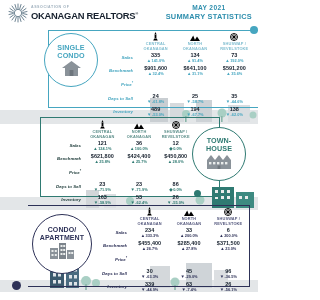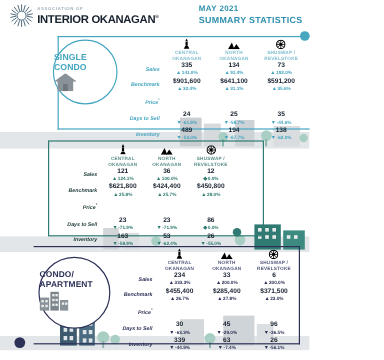--- a/index.html
+++ b/index.html
@@ -11,41 +11,41 @@
   .page { position: relative; width: 258px; height: 300px; }
 
   
   .header { position: absolute; top: 0; left: 0; width: 258px; height: 26px; }
   .logo-wrap { position: absolute; left: 8px; top: 3px; display: flex; align-items: center; gap: 3px; }
   .logo-mark { width: 20px; height: 20px; flex: 0 0 20px; }
   .logo-text { line-height: 1; }
   .logo-assoc { font-size: 3.6px; letter-spacing: .55px; color: #9fb0bd; font-weight: bold; display:block; }
   .logo-name { font-size: 9.4px; letter-spacing: -.25px; color: #17212e; font-weight: bold; display:block; margin-top:1px; }
   .logo-name sup { font-size: 4px; vertical-align: super; }
-  .hdr-right { position: absolute; right: 6px; top: 4px; text-align: left; color: #2f8fae; }
+  .hdr-right { position: absolute; right: 6px; top: 4px; text-align: center; color: #2f8fae; }
   .hdr-month { font-size: 6.6px; font-weight: bold; letter-spacing: .35px; display:block; }
   .hdr-sum { font-size: 7.4px; font-weight: bold; letter-spacing: .25px; display:block; margin-top: 1px; }
 
   
   .skyline { position: absolute; left: 0; width: 258px; overflow: hidden; }
 
   
   .panel { position: absolute; border-style: solid; background: transparent; }
   .panel-sf { left: 48px; top: 30px; width: 210px; height: 78px;
     border-width: 1.6px 0 1.6px 1.6px; border-color: #46a6c0; }
   .panel-th { left: 40px; top: 117px; width: 180px; height: 80px;
     border-width: 1.6px 1.6px 1.6px 1.6px; border-color: #2f7a72; }
   .panel-cd { left: 28px; top: 205px; width: 222px; height: 82px;
     border-width: 1.6px 1.6px 1.6px 0; border-color: #2d3157; }
 
   .dot { position: absolute; border-radius: 50%; }
 
   
   .badge { position: absolute; border-radius: 50%; background: #fff;
-    display: flex; flex-direction: column; align-items: flex-start; justify-content: flex-start;
+    display: flex; flex-direction: column; align-items: center; justify-content: flex-start;
     text-align: center; }
   .badge-label { font-size: 7.2px; font-weight: bold; line-height: 8.2px; letter-spacing: .1px; }
   .badge-icon { margin-top: 1px; }
 
   .badge-sf { left: 44px; top: 33px; width: 54px; height: 54px; border: 1.5px solid #46a6c0; padding-top: 10px; }
   .badge-sf .badge-label { color: #46a6c0; }
   .badge-th { left: 192px; top: 127px; width: 54px; height: 54px; border: 1.5px solid #2f7a72; padding-top: 9px; }
   .badge-th .badge-label { color: #2f7a72; }
   .badge-cd { left: 32px; top: 214px; width: 60px; height: 60px; border: 1.5px solid #2d3157; padding-top: 11px; }
   .badge-cd .badge-label { color: #2d3157; font-size: 7px; line-height: 8px; }
@@ -109,21 +109,21 @@
             <line x1="2" y1="23" x2="10.5" y2="21"></line>
           <line x1="2" y1="17" x2="10.5" y2="19"></line>
             <line x1="4" y1="11" x2="11" y2="16"></line>
           <line x1="8" y1="6" x2="13" y2="13"></line>
             <line x1="14" y1="3" x2="16.5" y2="11.5"></line>
         </g>
         <circle cx="20" cy="20" r="7.5" fill="#ffffff" stroke="#3c5a6e" stroke-width="1.5"></circle>
       </svg>
       <span class="logo-text">
         <span class="logo-assoc">ASSOCIATION OF</span>
-        <span class="logo-name"><span>INTERIOR OKANAGAN</span><sup>®</sup></span>
+        <span class="logo-name"><span>OKANAGAN REALTORS</span><sup>®</sup></span>
       </span>
     </div>
     <div class="hdr-right">
       <span class="hdr-month">MAY 2021</span>
       <span class="hdr-sum">SUMMARY STATISTICS</span>
     </div>
   </div>
 
   <svg class="skyline" style="top:96px;height:28px" viewBox="0 0 258 28" preserveAspectRatio="none">
     <rect x="0" y="14" width="258" height="14" fill="#e3e6e8"></rect>
@@ -207,20 +207,38 @@
 
   <div class="badge badge-sf">
     <span class="badge-label">SINGLE</span>
     <span class="badge-label">CONDO</span>
     <svg class="badge-icon" width="19" height="15" viewBox="0 0 19 15">
       <polygon points="9.5,0 19,7 16,7 16,15 3,15 3,7 0,7" fill="#8a9299"></polygon>
       <rect x="7.6" y="9" width="3.8" height="6" fill="#6e767d"></rect>
     </svg>
   </div>
 
+  <div class="badge badge-th">
+    <span class="badge-label">TOWN-</span>
+    <span class="badge-label">HOUSE</span>
+    <svg class="badge-icon" width="24" height="15" viewBox="0 0 24 15">
+      <polygon points="0,6 4,1 8,6" fill="#8a9299"></polygon>
+        <polygon points="8,6 12,1 16,6" fill="#8a9299"></polygon>
+      <polygon points="16,6 20,1 24,6" fill="#8a9299"></polygon>
+      <rect x="0" y="6" width="24" height="9" fill="#8a9299"></rect>
+      <g fill="#e9eceb">
+          <rect x="2" y="8" width="2.4" height="2.4"></rect>
+          <rect x="6" y="8" width="2.4" height="2.4"></rect>
+        <rect x="10" y="8" width="2.4" height="2.4"></rect>
+          <rect x="14" y="8" width="2.4" height="2.4"></rect>
+        <rect x="18" y="8" width="2.4" height="2.4"></rect>
+        </g>
+      <rect x="10.6" y="11.5" width="2.8" height="3.5" fill="#6e767d"></rect>
+    </svg>
+  </div>
 
   <div class="badge badge-cd">
     <span class="badge-label">CONDO/</span>
     <span class="badge-label">APARTMENT</span>
     <svg class="badge-icon" width="24" height="16" viewBox="0 0 24 16">
       <rect x="0" y="5" width="8" height="11" fill="#8a9299"></rect>
       <rect x="9" y="0" width="7" height="16" fill="#7c848b"></rect>
       <rect x="17" y="7" width="7" height="9" fill="#8a9299"></rect>
       <g fill="#e9eceb">
         <rect x="1.5" y="7" width="2" height="2"></rect>

